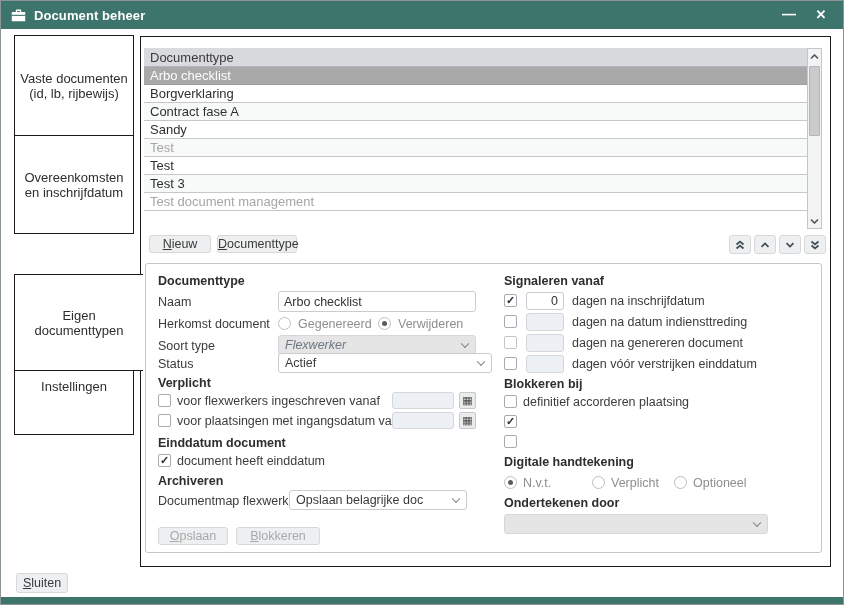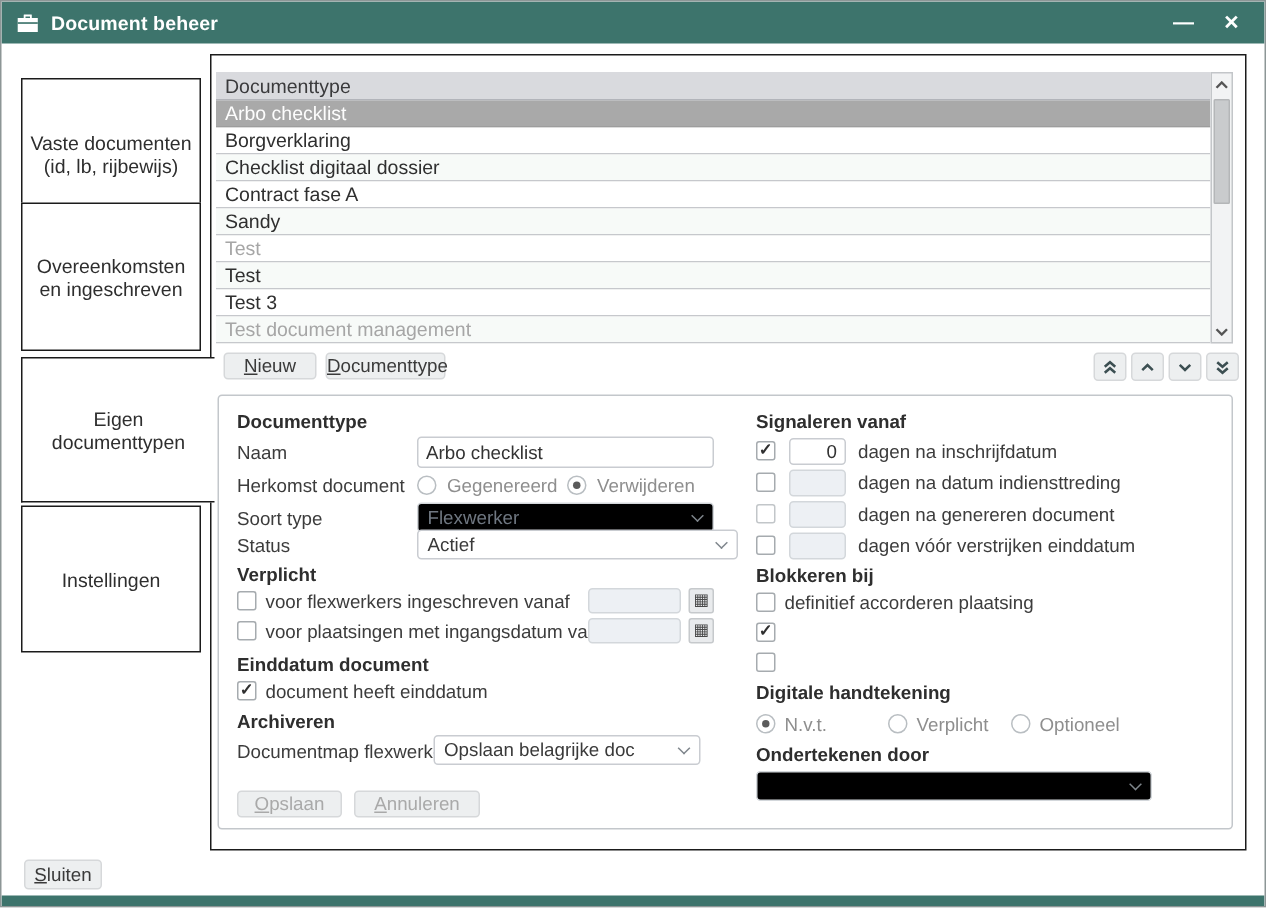--- a/index.html
+++ b/index.html
@@ -22,21 +22,21 @@
   .t-close { position:absolute; right:12px; top:4px; width:20px; height:20px;
     text-align:center; line-height:19px; font-size:13px; font-weight:bold; cursor:default; }
   .bottombar { position:absolute; left:0; bottom:0; width:100%; height:7px;
     background:var(--titlebar,#3d746c); }
   
   .tab {
     position:absolute; left:13px; width:120px; background:#fff;
     border:1px solid #1b1b1b; display:flex; align-items:center; justify-content:center;
     text-align:center; font-size:13px; color:#2e2e2e; padding:4px 5px; cursor:default; z-index:2;
   }
-  .tab.selected { width:129px; border-right:none; z-index:5; }
+  .tab.selected { width:129px; border-right:none; z-index:5;margin-top:36px; }
   
   .content-box {
     position:absolute; left:139px; top:35px; width:691px; height:531px;
     border:1px solid #1b1b1b; background:#fff; z-index:1;
   }
   
   .doclist { position:absolute; left:3px; top:11px; width:678px; height:181px; display:flex; }
   .dl-main { flex:1; overflow:hidden; }
   .dl-header {
     height:19px; background:#d9dade; border-bottom:1px solid #b2b4ba;
@@ -80,21 +80,21 @@
   .ti {
     position:absolute; border:1px solid #c9ccd1; border-radius:3px; background:#fff;
     font-family:"Liberation Sans", sans-serif; font-size:12.5px; color:#333; padding:1px 5px; outline:none;
   }
   .ti.dis { background:#edf0f4; border-color:#d3d7db; }
   .ti.num { text-align:right; padding-right:5px; }
   .select {
     position:absolute; border:1px solid #c9ccd1; border-radius:3px; background:#fff;
     font-size:12.5px; color:#3a3a3a; padding:2px 18px 0 6px; white-space:nowrap; overflow:hidden;
   }
-  .select.dis { background:#000000; border-color:#d3d7db; color:#6f7781; }
+  .select.dis { background:#e5e5e5; border-color:#d3d7db; color:#6f7781;font-style:italic; }
   .chev { position:absolute; right:7px; top:50%; width:6px; height:6px;
     transform:translateY(-70%) rotate(45deg);
     border-right:1.5px solid #7f868c; border-bottom:1.5px solid #7f868c; }
   .cb {
     position:absolute; width:13px; height:13px; background:#fff;
     border:1px solid #a6abaf; border-radius:2px; font-size:11px; line-height:11px;
     text-align:center; color:#2f2f2f; cursor:default;
   }
   .cb.on::after { content:"\2713"; font-weight:bold; }
   .radio { position:absolute; width:13px; height:13px; background:#fff;
@@ -116,41 +116,40 @@
       <svg width="15" height="13" viewBox="0 0 15 13">
         <path d="M4.8 3 V0.9 q0-0.3 0.3-0.3 h4.8 q0.3 0 0.3 0.3 V3 h4 V12.3 H0.8 V3 h4z M6 2 V3 h3 V2 h-3z" fill="#ffffff"></path>
         <rect x="0.8" y="5.8" width="13.4" height="1.1" fill="#3d746c"></rect>
       </svg>
     </span>
     <span class="t-title">Document beheer</span>
     <span class="t-min">—</span>
     <span class="t-close">✕</span>
   </div>
 
-  <div class="tab" style="top:51px;height:102px">
+  <div class="tab" style="top:34px;height:102px">
     <span>Vaste documenten (id, lb, rijbewijs)</span>
   </div>
   <div class="tab" style="top:134px;height:99px">
-    <span>Overeenkomsten en ingeschreven</span>
+    <span>Overeenkomsten en inschrijfdatum</span>
   </div>
   <div class="tab selected" style="top:237px;height:97px">
     <span>Eigen documenttypen</span>
   </div>
   <div class="tab" style="top:336px;height:98px">
     <span>Instellingen</span>
   </div>
 
   <div class="content-box">
 
     <div class="doclist">
       <div class="dl-main">
         <div class="dl-header">Documenttype</div>
         <div class="dl-row selected">Arbo checklist</div>
         <div class="dl-row">Borgverklaring</div>
-        <div class="dl-row">Checklist digitaal dossier</div>
         <div class="dl-row">Contract fase A</div>
         <div class="dl-row">Sandy</div>
         <div class="dl-row disabled">Test</div>
         <div class="dl-row">Test</div>
         <div class="dl-row">Test 3</div>
         <div class="dl-row disabled">Test document management</div>
       </div>
       <div class="sb">
         <div class="sb-btn sb-up">
           <svg width="9" height="6" viewBox="0 0 9 6">
@@ -234,21 +233,21 @@
       <span class="lbl" style="left:31px;top:190px">document heeft einddatum</span>
 
       <div class="h" style="left:12px;top:210px">Archiveren</div>
       <div class="lbl" style="left:12px;top:230px">Documentmap flexwerker</div>
       <div class="select" style="left:143px;top:226px;width:178px;height:20px">
         <span>Opslaan belagrijke doc</span>
         <span class="chev"></span>
       </div>
 
       <div class="btn dis" style="left:12px;top:263px;width:70px">Opslaan</div>
-      <div class="btn dis" style="left:90px;top:263px;width:84px">Annuleren</div>
+      <div class="btn dis" style="left:90px;top:263px;width:84px">Blokkeren</div>
 
       <div class="h" style="left:358px;top:10px">Signaleren vanaf</div>
 
       <span class="cb on" style="left:358px;top:30px"></span>
       <input class="ti num" style="left: 380px; top: 28px; width: 38px; height: 18px;" value="0">
       <span class="lbl" style="left:426px;top:30px">dagen na inschrijfdatum</span>
 
       <span class="cb" style="left:358px;top:51px"></span>
       <input class="ti num dis" style="left: 380px; top: 49px; width: 38px; height: 18px;" value="">
       <span class="lbl" style="left:426px;top:51px">dagen na datum indiensttreding</span>

